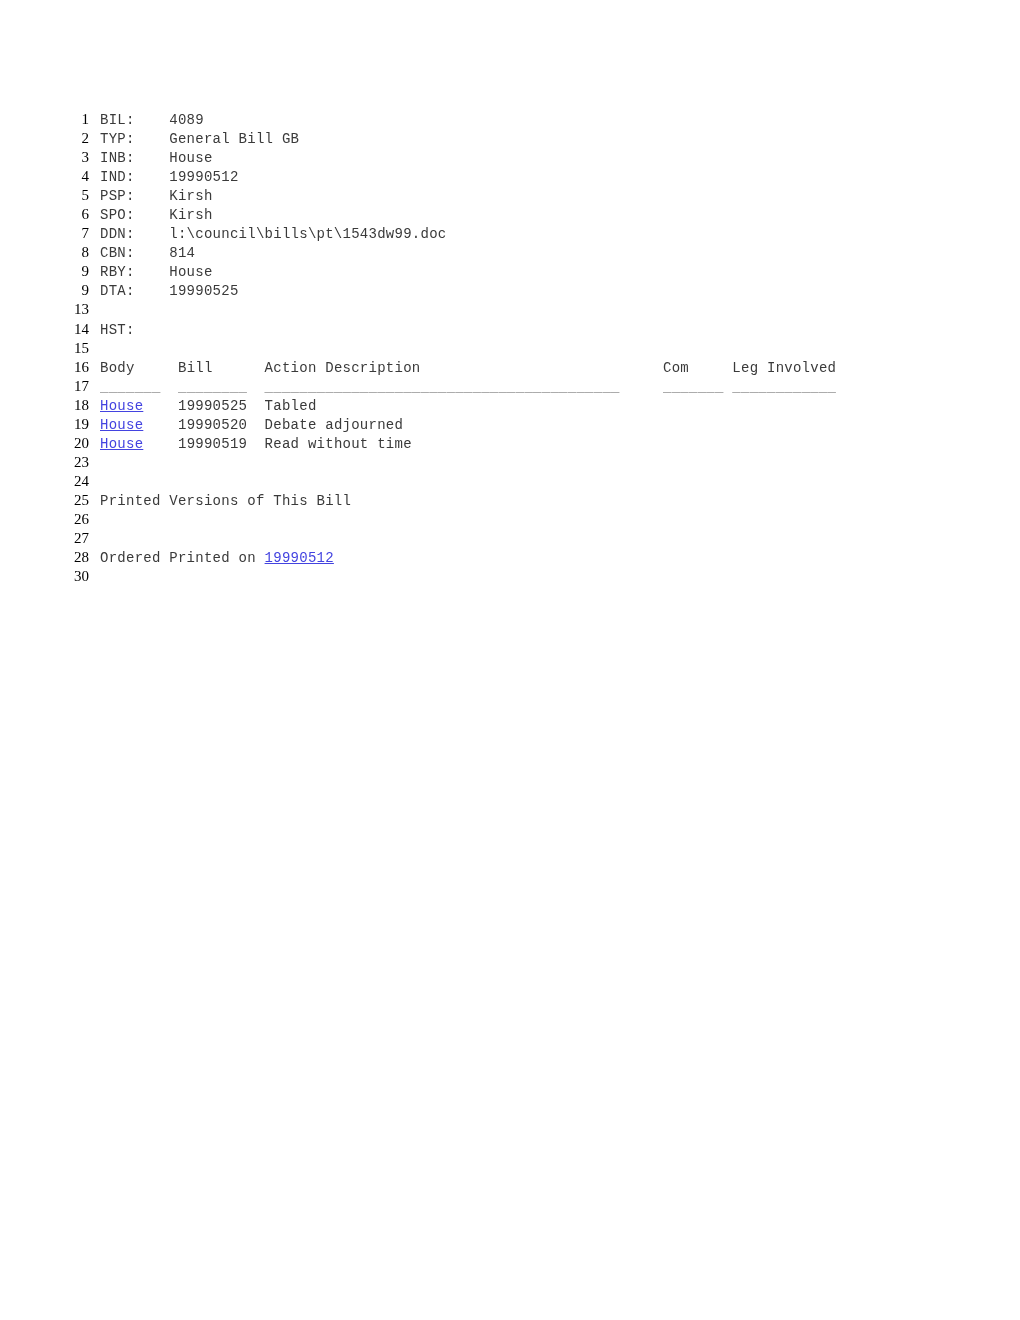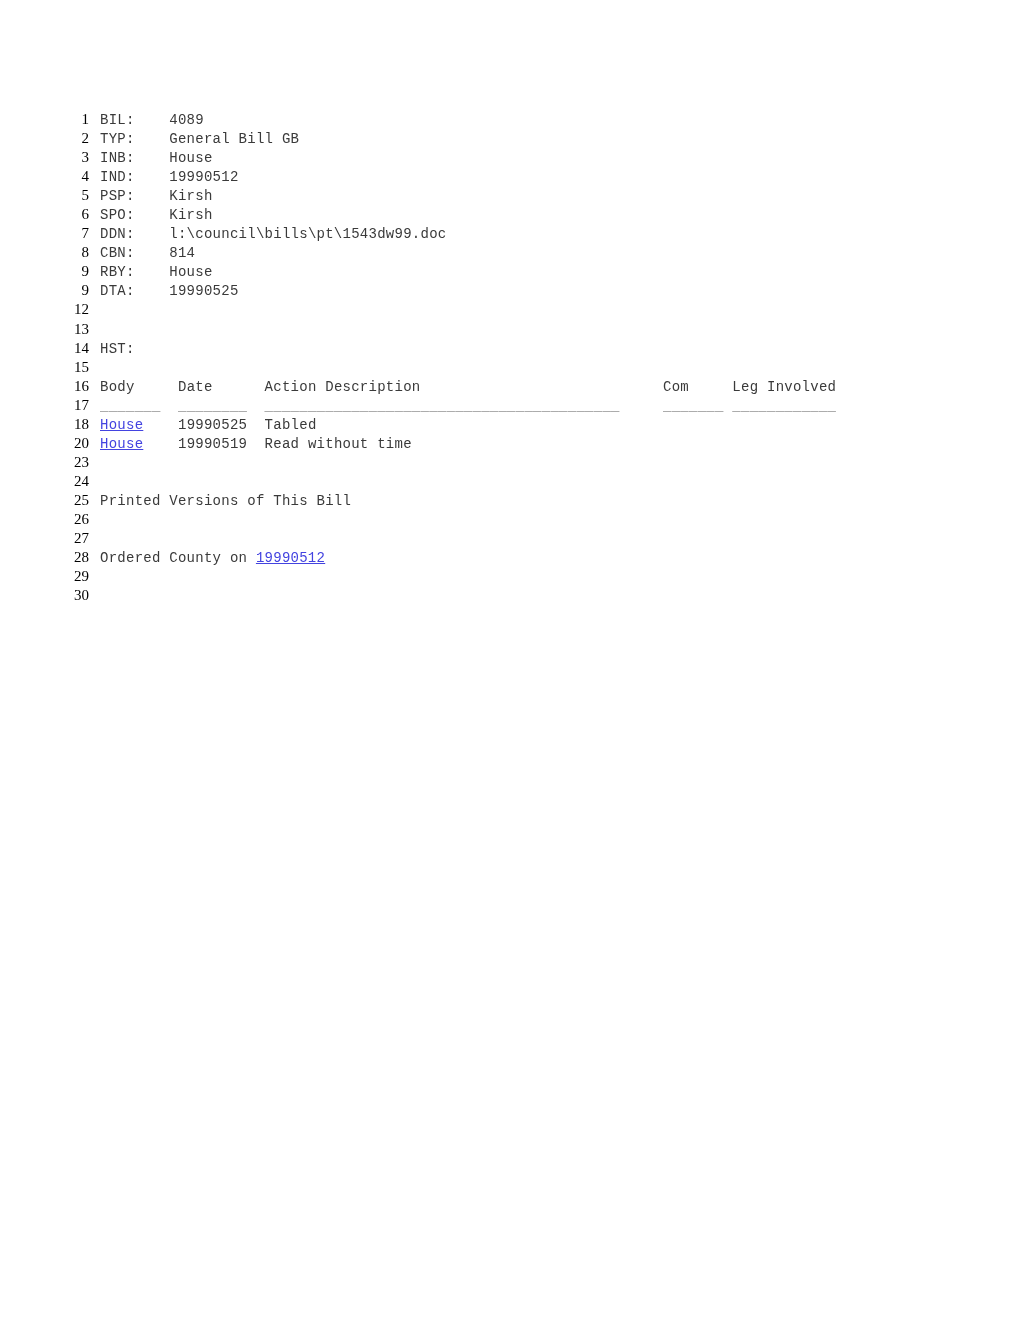--- a/index.html
+++ b/index.html
@@ -70,29 +70,28 @@
     <div class="line"><span class="lineno">1</span><span class="content">BIL:    <span>4089</span></span></div>
     <div class="line"><span class="lineno">2</span><span class="content">TYP:    <span>General Bill GB</span></span></div>
     <div class="line"><span class="lineno">3</span><span class="content">INB:    <span>House</span></span></div>
     <div class="line"><span class="lineno">4</span><span class="content">IND:    <span>19990512</span></span></div>
     <div class="line"><span class="lineno">5</span><span class="content">PSP:    <span>Kirsh</span></span></div>
     <div class="line"><span class="lineno">6</span><span class="content">SPO:    <span>Kirsh</span></span></div>
     <div class="line"><span class="lineno">7</span><span class="content">DDN:    <span>l:\council\bills\pt\1543dw99.doc</span></span></div>
     <div class="line"><span class="lineno">8</span><span class="content">CBN:    <span>814</span></span></div>
     <div class="line"><span class="lineno">9</span><span class="content">RBY:    <span>House</span></span></div>
     <div class="line"><span class="lineno">9</span><span class="content">DTA:    <span>19990525</span></span></div>
-    <div class="line"><span class="lineno">12</span><span class="content"></span></div>
     <div class="line"><span class="lineno">13</span><span class="content"></span></div>
     <div class="line"><span class="lineno">14</span><span class="content"><span>HST:</span></span></div>
     <div class="line"><span class="lineno">15</span><span class="content"></span></div>
-    <div class="line"><span class="lineno">16</span><span class="content"><span>Body</span>     <span>Date</span>      <span>Action Description</span>                            <span>Com</span>     <span>Leg Involved</span></span></div>
+    <div class="line"><span class="lineno">16</span><span class="content"><span>Body</span>     <span>Bill</span>      <span>Action Description</span>                            <span>Com</span>     <span>Leg Involved</span></span></div>
     <div class="line"><span class="lineno">17</span><span class="content"><span class="rule">_______</span>  <span class="rule">________</span>  <span class="rule">_________________________________________</span>     <span class="rule">_______</span> <span class="rule">____________</span></span></div>
     <div class="line"><span class="lineno">18</span><span class="content"><span class="lnk">House</span>    <span>19990525</span>  <span>Tabled</span></span></div>
+    <div class="line"><span class="lineno">19</span><span class="content"><span class="lnk">House</span>    <span>19990520</span>  <span>Debate adjourned</span></span></div>
     <div class="line"><span class="lineno">20</span><span class="content"><span class="lnk">House</span>    <span>19990519</span>  <span>Read without time</span></span></div>
     <div class="line"><span class="lineno">23</span><span class="content"></span></div>
     <div class="line"><span class="lineno">24</span><span class="content"></span></div>
     <div class="line"><span class="lineno">25</span><span class="content"><span>Printed Versions of This Bill</span></span></div>
     <div class="line"><span class="lineno">26</span><span class="content"></span></div>
     <div class="line"><span class="lineno">27</span><span class="content"></span></div>
-    <div class="line"><span class="lineno">28</span><span class="content"><span>Ordered County on </span><span class="lnk">19990512</span></span></div>
-    <div class="line"><span class="lineno">29</span><span class="content"></span></div>
+    <div class="line"><span class="lineno">28</span><span class="content"><span>Ordered Printed on </span><span class="lnk">19990512</span></span></div>
     <div class="line"><span class="lineno">30</span><span class="content"></span></div>
   </div>
 
 </body></html>

